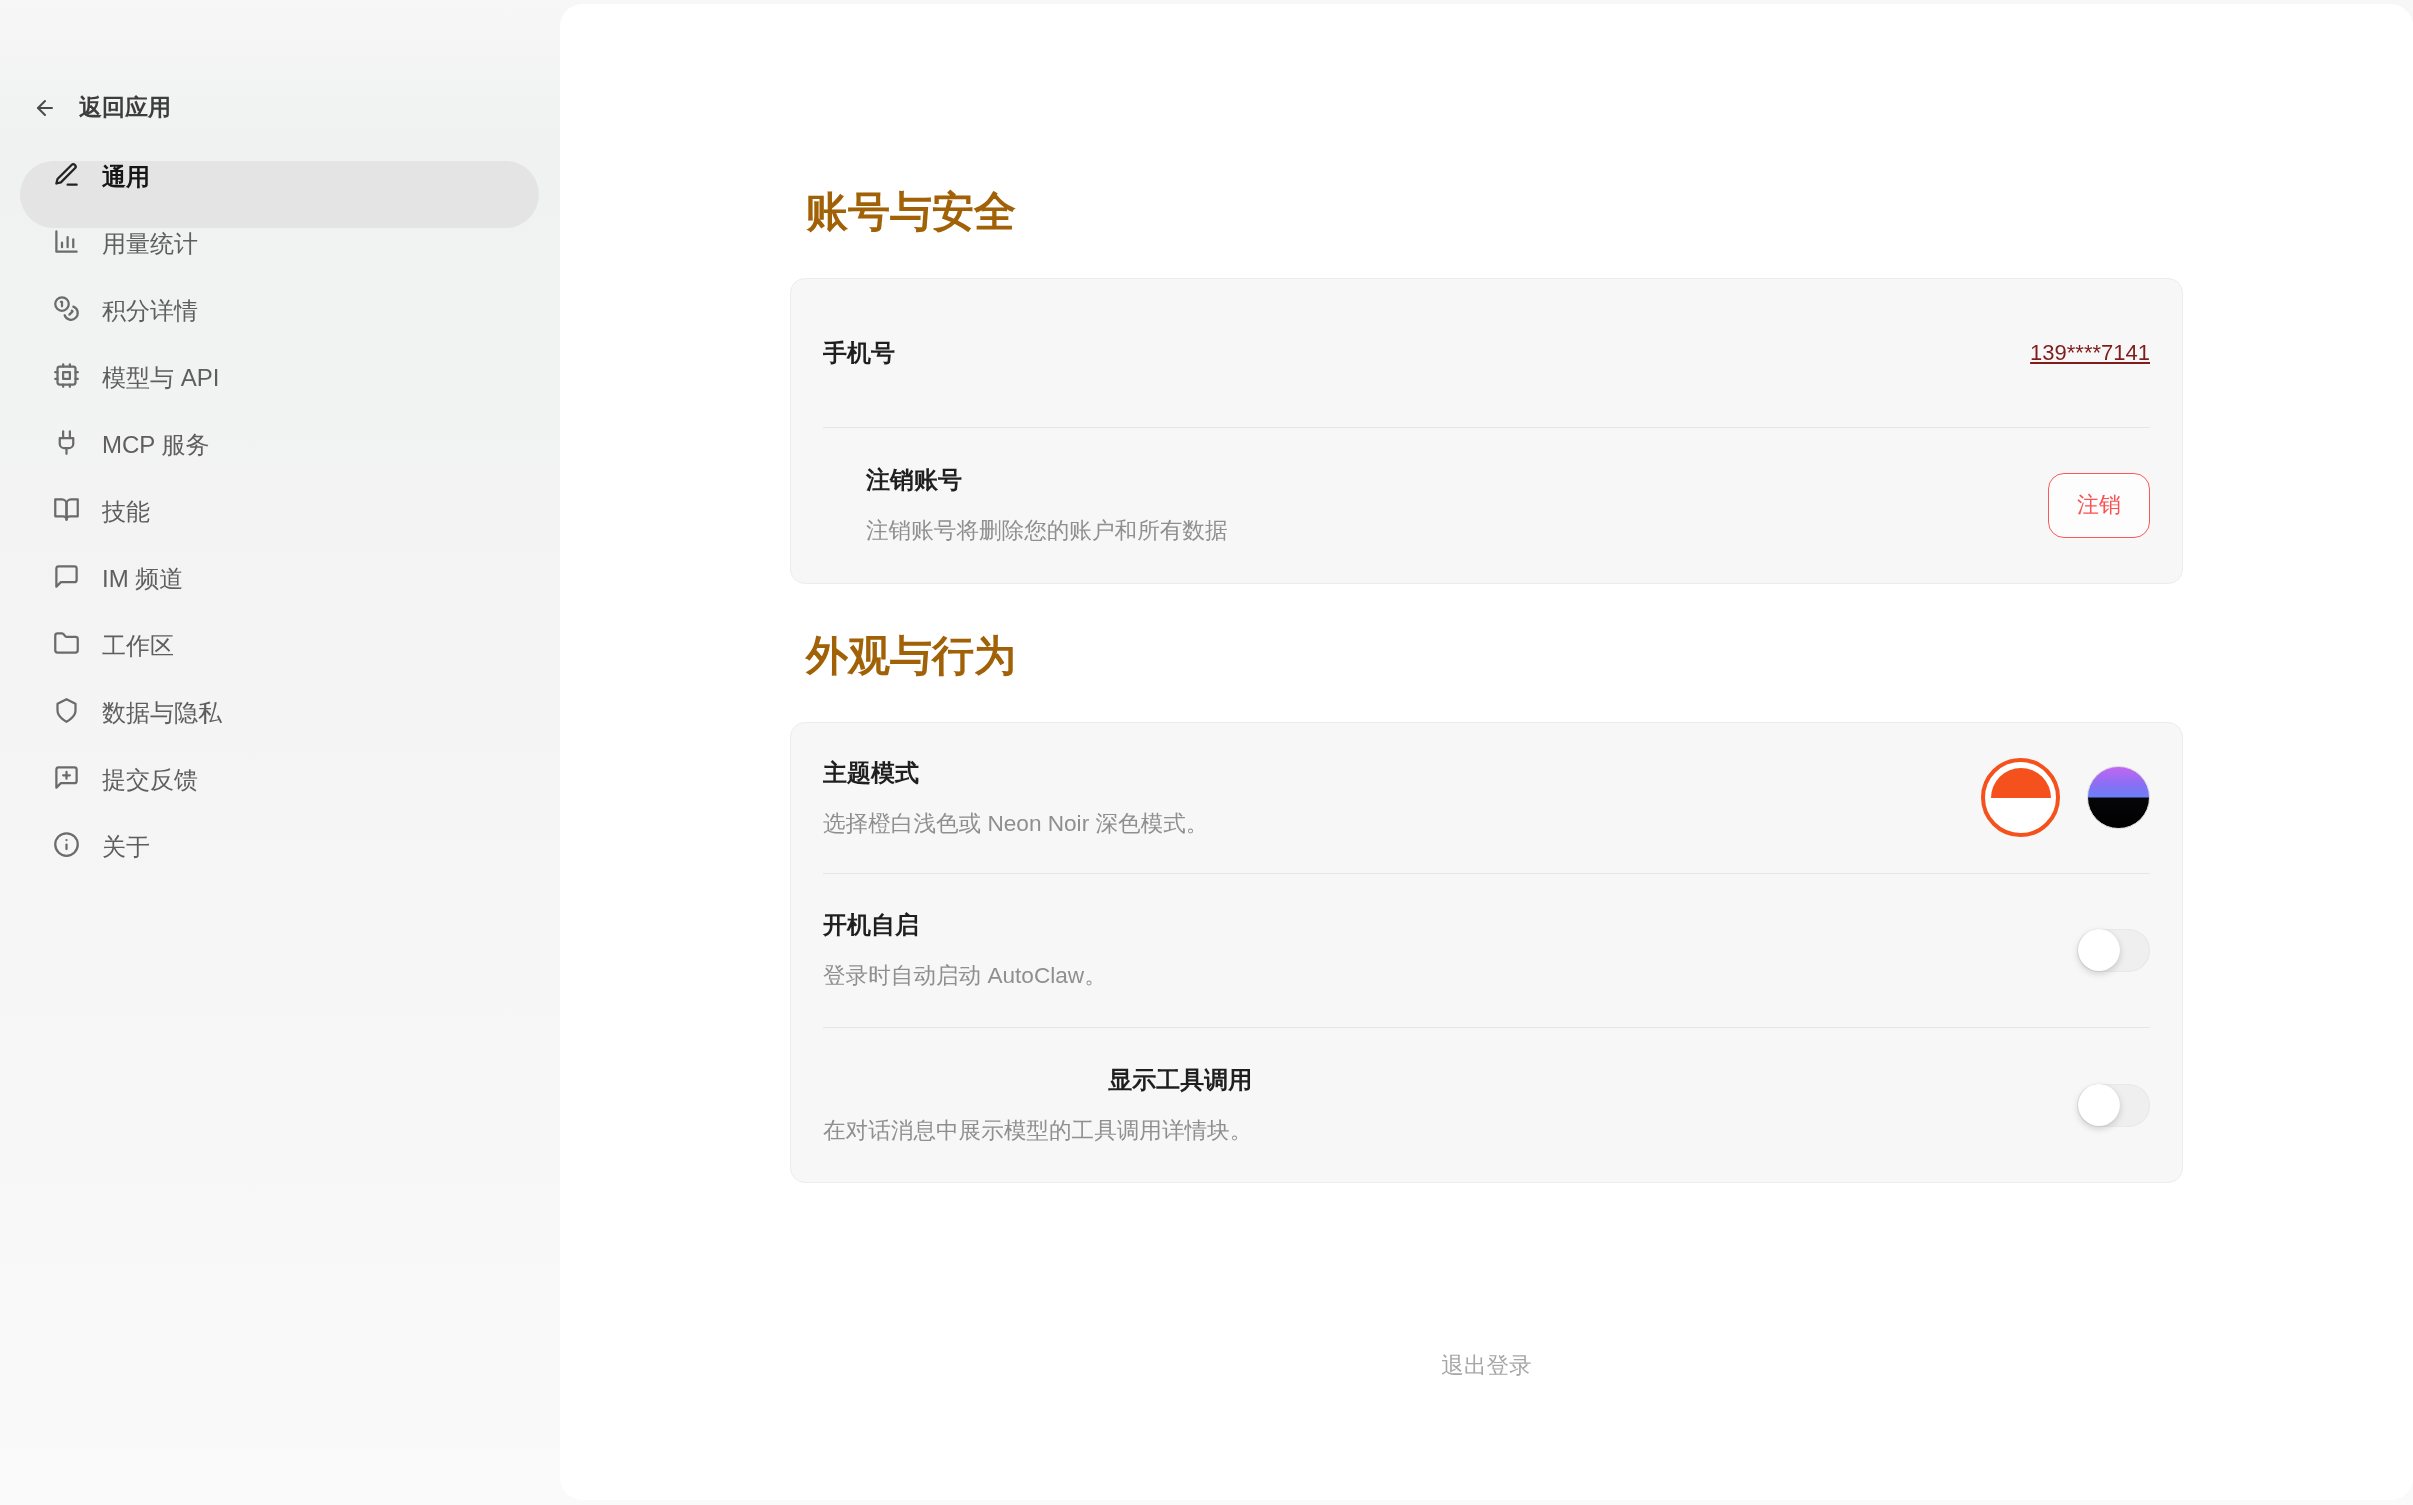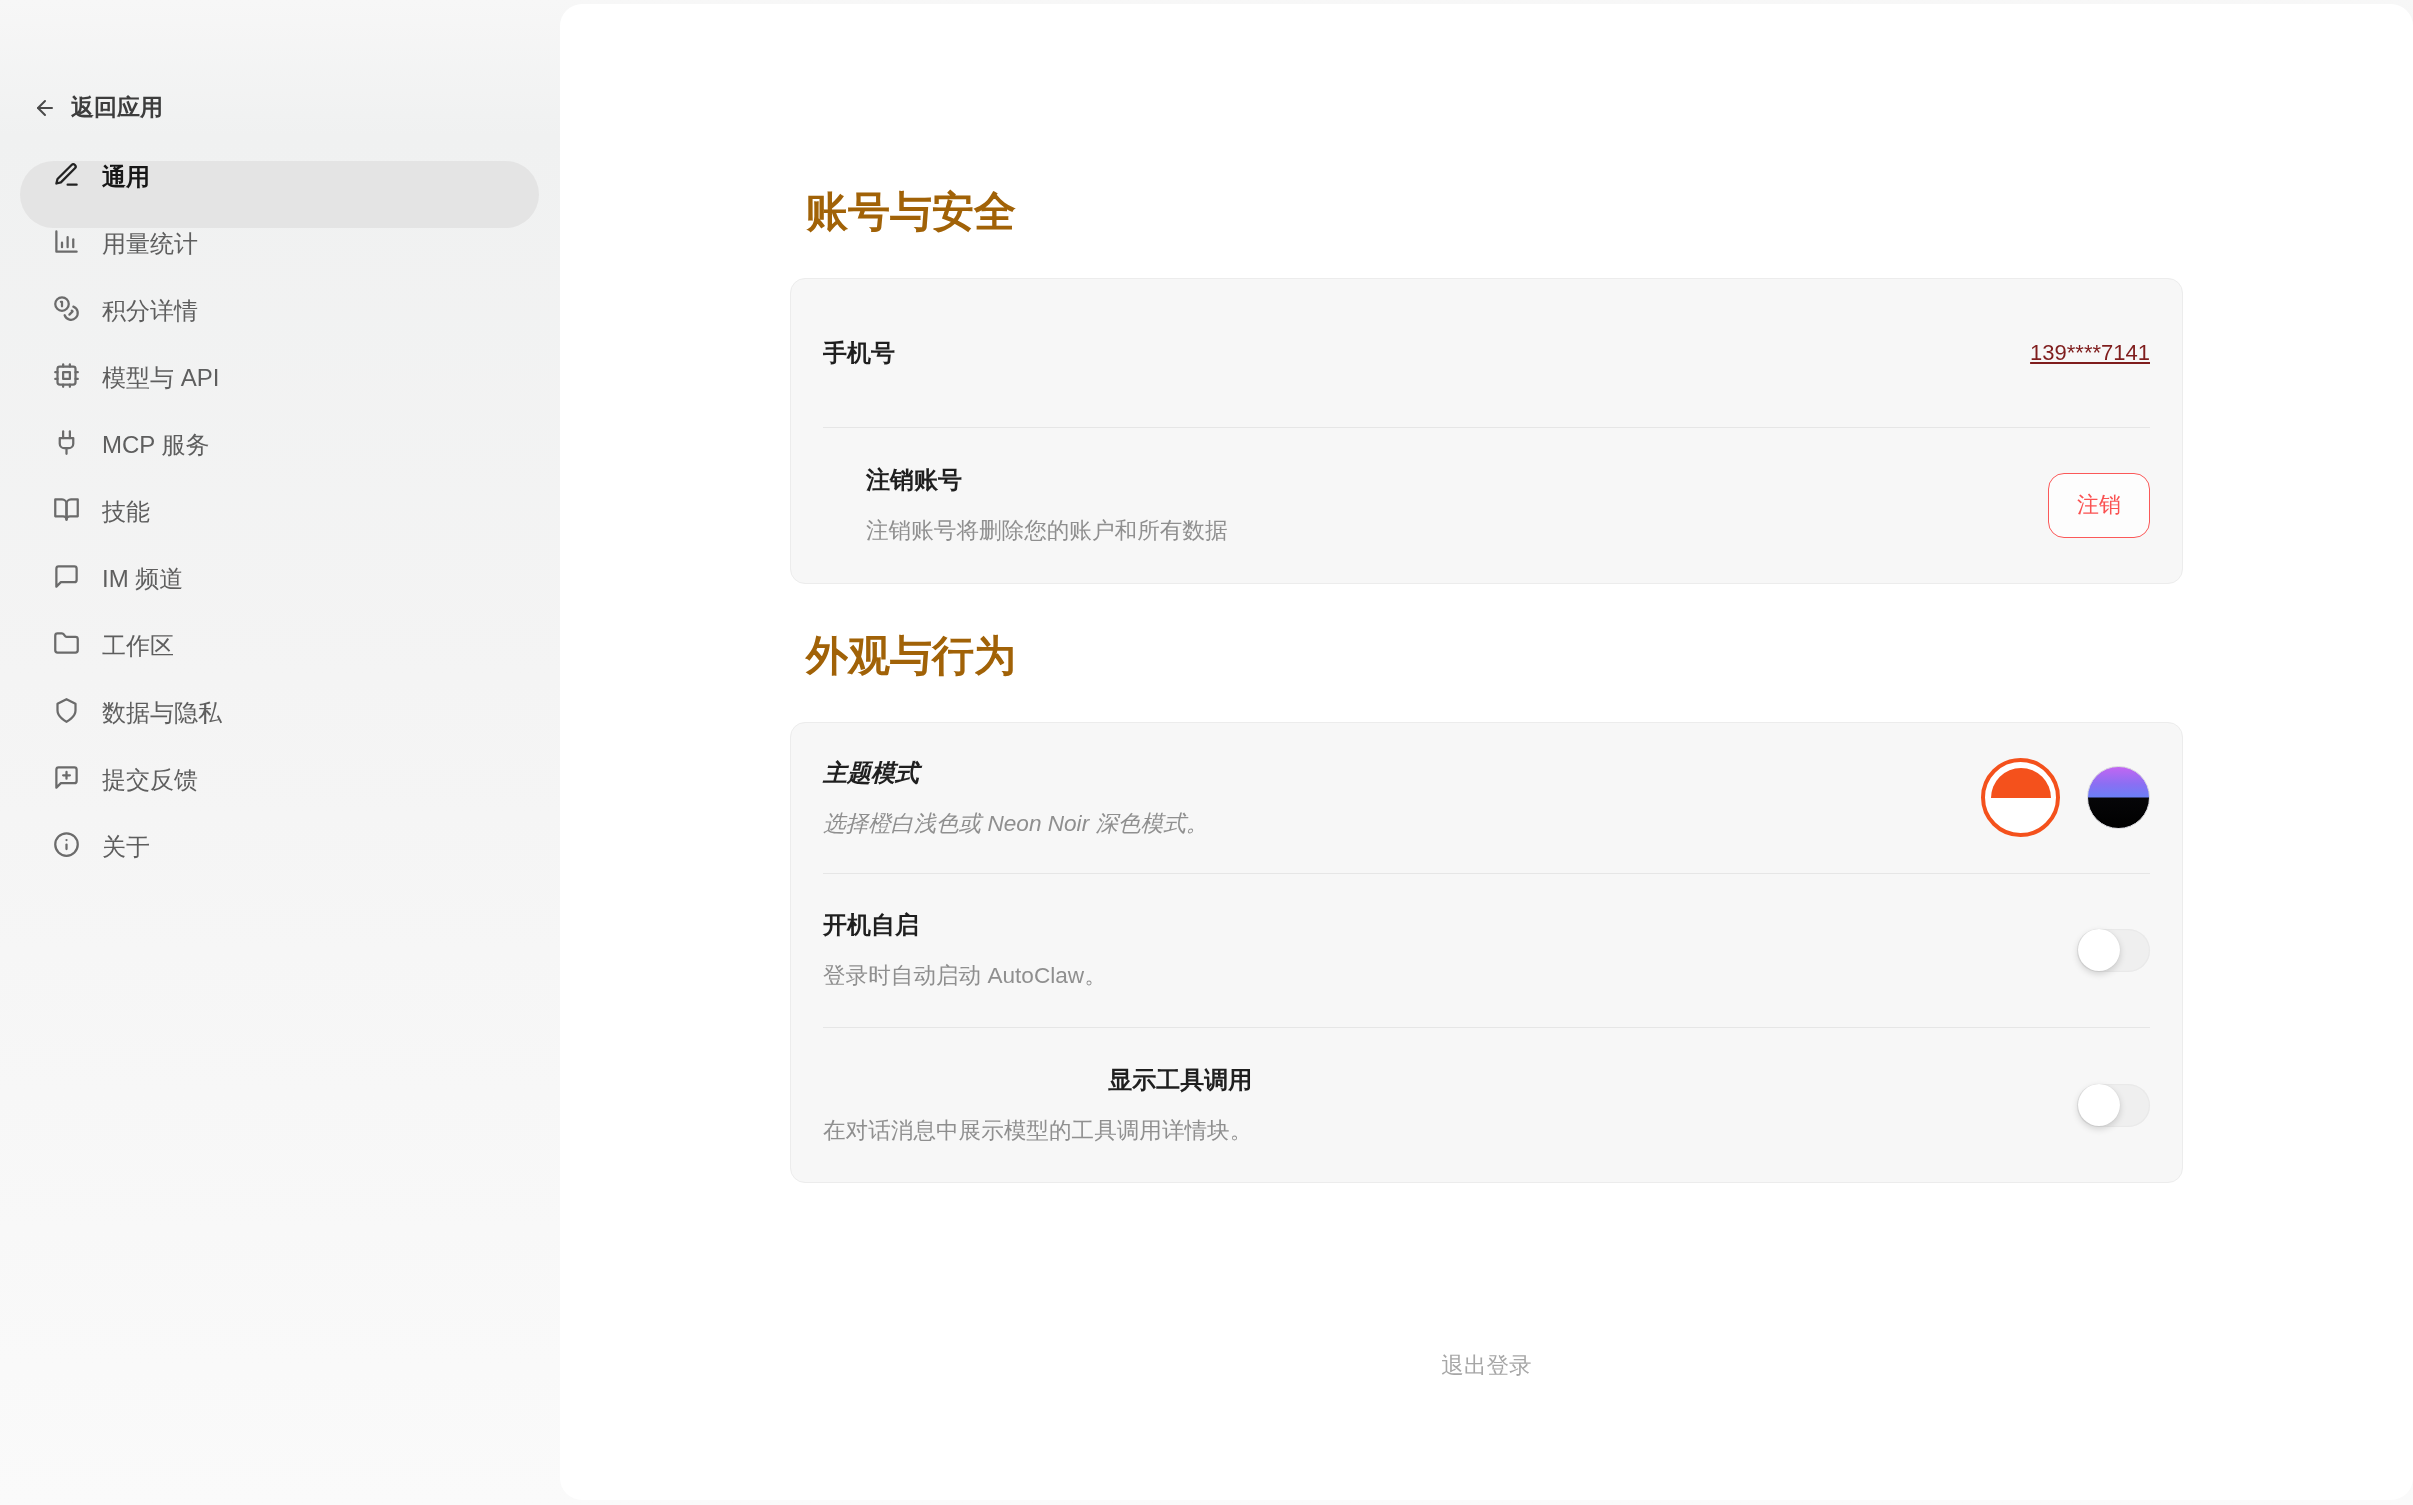--- a/index.html
+++ b/index.html
@@ -9,21 +9,21 @@
     background: linear-gradient(180deg,#f7f7f7 0%, #f0f1f1 9%, #f4f4f4 45%, #fafafa 100%);
     font-family:"Liberation Sans","DejaVu Sans",sans-serif;
     color:#1f1f1f;
     -webkit-font-smoothing:antialiased;
   }
 
   
   .sidebar { position:absolute; left:0; top:0; width:560px; height:100%; }
   .back {
     position:absolute; left:33px; top:92px;
-    display:flex; align-items:center; gap:14px;
+    display:flex; align-items:center; gap:22px;
     font-size:23px; font-weight:600; color:#3d3d3d; cursor:pointer;
   }
   .back svg { width:24px; height:24px; stroke:#4a4a4a; }
   .menu { position:absolute; left:20px; right:21.5px; top:161px; display:flex; flex-direction:column; }
   .menu-item {
     height:67px; display:flex; align-items:flex-start; gap:22px;
     padding-left:33px; border-radius:34px;
     font-size:24px; color:#5e5e5e; cursor:pointer; white-space:nowrap;
   }
   .menu-item .icon { display:flex; color:#6b6b6b; }
@@ -41,21 +41,21 @@
   .mt-account { padding-top:171px; }
   .mt-appearance { margin-top:51px; }
 
   .card {
     background:#f7f7f7; border:1.2px solid #ececec; border-radius:15px;
     margin-top:45px; padding:0 32px;
   }
   .row { display:flex; align-items:center; justify-content:space-between; }
   .row-divider { height:1.2px; background:#e6e6e6; }
   .h256 { height:148px; } .h268 { height:155px;margin-left:43px; }
-  .h259 { height:150px;font-style:italic; } .h264 { height:153px; } .h265 { height:154px;text-align:right; }
+  .h259 { height:150px; } .h264 { height:153px; } .h265 { height:154px;text-align:right; }
   .row-left { display:flex; flex-direction:column; }
   .row-title { font-size:24px; line-height:32px; font-weight:600; color:#1f1f1f; }
   .row-sub { font-size:22.6px; line-height:30px; color:#8f8f8f; margin-top:20px; }
   .row-value { font-size:22px; color:#7f1d1d;text-decoration:underline; }
 
   .danger-btn {
     min-width:102px; height:65px; padding:0 24px;
     border:1.7px solid #fb5959; border-radius:16px; background:#fdfdfd;
     color:#fa5252; font-size:22px; font-family:inherit;
     display:flex; align-items:center; justify-content:center; cursor:pointer;

